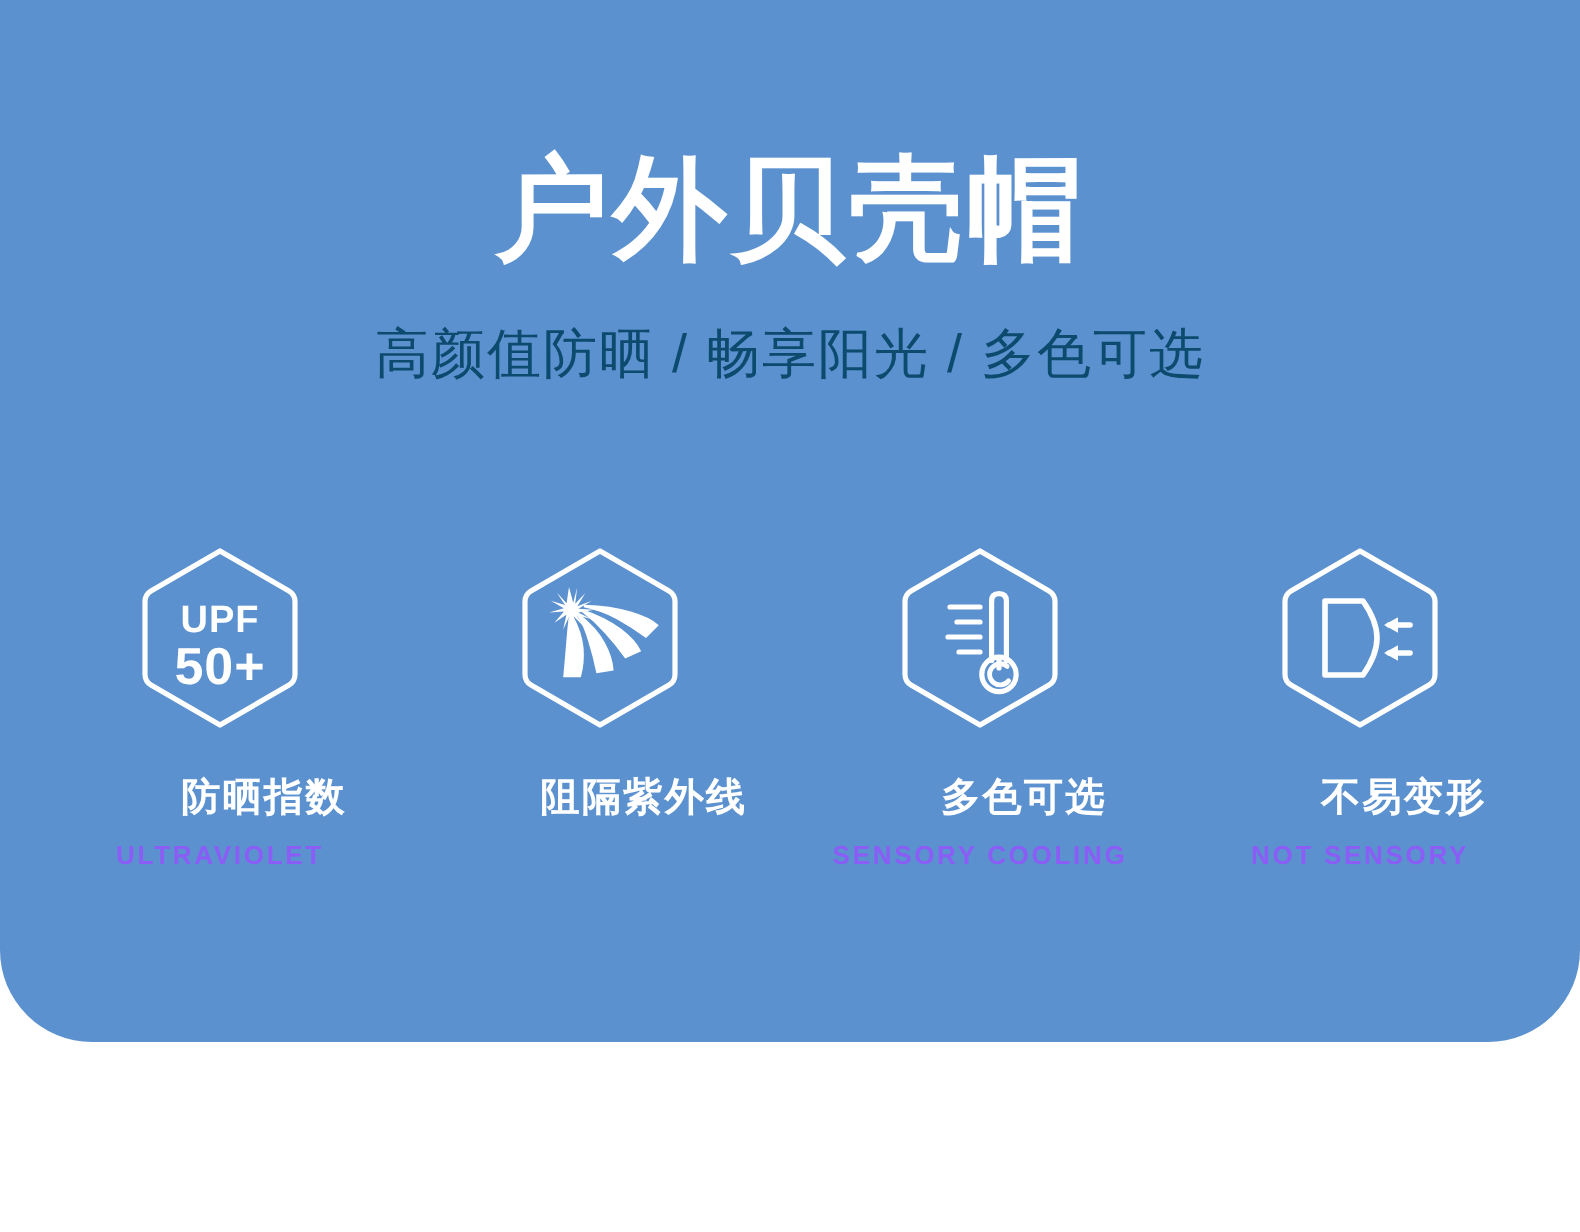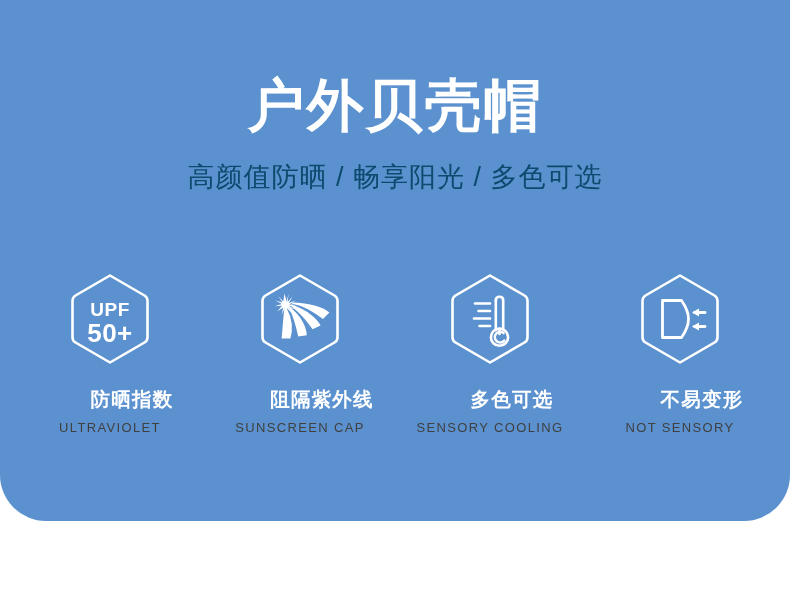--- a/index.html
+++ b/index.html
@@ -94,22 +94,22 @@
     font-weight: bold;
     color: #ffffff;
     letter-spacing: 1.2px;
     line-height: 1.2;
     white-space: nowrap;
     padding-left: 44px;
   }
   .feature-label-en {
     margin-top: 9px;
     font-size: 13px;
-    font-weight: normal;
-    color: #404040;
+    font-weight: bold;
+    color: #8b5cf6;
     letter-spacing: 1.35px;
     line-height: 1.2;
     white-space: nowrap;
   }
 </style>
 </head>
 <body>
 
 <div class="banner">
 
@@ -141,21 +141,20 @@
         </g>
 
         <g fill="#ffffff">
           <path d="M29.8 36.4 Q34.0 44.0 34.8 52.0 Q35.4 60.0 33.4 66.6 L24.6 66.6 Q25.4 58.0 26.0 50.6 Q26.6 43.0 27.3 36.8 Z"></path>
           <path d="M32.4 34.8 Q41.2 41.6 45.4 49.2 Q49.4 56.4 49.8 63.2 L41.2 64.6 Q39.4 56.0 37.2 49.0 Q35.0 41.4 31.6 35.8 Z"></path>
           <path d="M34.2 32.6 Q46.0 36.6 53.6 42.4 Q60.8 47.8 63.6 53.6 L55.6 57.2 Q50.6 50.2 45.4 44.6 Q40.0 38.6 33.6 33.8 Z"></path>
           <path d="M35.2 30.4 Q48.4 30.8 58.4 33.8 Q68.0 36.6 72.4 40.6 L66.0 47.0 Q58.6 41.6 51.4 37.6 Q43.8 33.4 34.8 31.6 Z"></path>
         </g>
       </svg>
       <div class="feature-label-cn">阻隔紫外线</div>
-      <div class="feature-label-en">SUNSCREEN CAP</div>
     </div>
 
     <div class="feature">
       <svg class="feature-icon" viewBox="0 0 86 94">
         <path d="M43 3.5 L77.5 23.5 Q80.5 25.3 80.5 28.8 L80.5 65.2 Q80.5 68.7 77.5 70.5 L43 90.5 L8.5 70.5 Q5.5 68.7 5.5 65.2 L5.5 28.8 Q5.5 25.3 8.5 23.5 Z" fill="none" stroke="#ffffff" stroke-width="2.6" stroke-linejoin="round"></path>
 
         <g fill="none" stroke="#ffffff" stroke-width="2.6" stroke-linecap="round" stroke-linejoin="round">
           <path d="M48.8 28.5 Q48.8 24.8 52.5 24.8 Q56.2 24.8 56.2 28.5 L56.2 58.2"></path>
           <path d="M48.8 28.5 L48.8 58.2"></path>
           <circle cx="52.5" cy="65.2" r="8.6"></circle>

